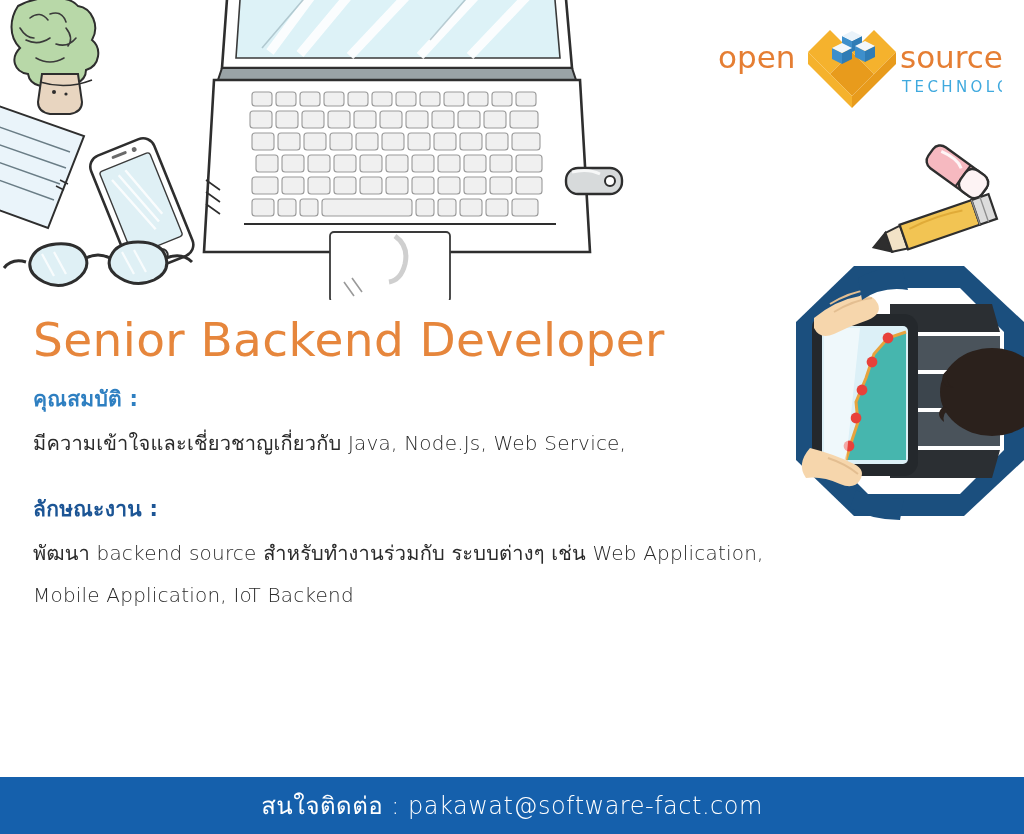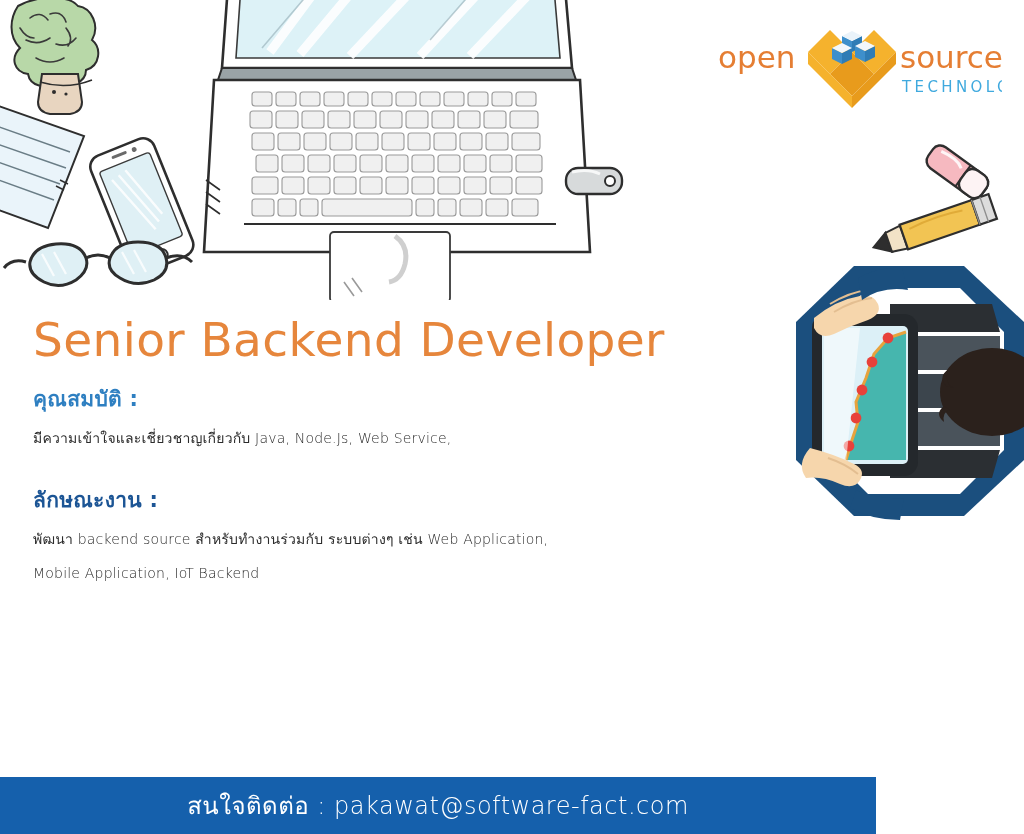--- a/index.html
+++ b/index.html
@@ -80,35 +80,35 @@
     font-size: 21px;
     font-weight: bold;
     margin: 0 0 14px 0;
     letter-spacing: 0.3px;
     font-family: "DejaVu Sans", sans-serif;
   }
   .section-heading.qual { color: #2E7FC1; }
   .section-heading.duty { color: #1C5595; margin-top: 8px; }
   .body-line {
     color: #2b2b2b;
-    font-size: 14px;
+    font-size: 20px;
     line-height: 1.42;
     margin: 0 0 14px 0;
     letter-spacing: 0.2px;
     font-family: "DejaVu Sans", sans-serif;
     font-weight: 300;
   }
   .block-qualification { margin-bottom: 34px; }
 
   
   .footer-bar {
     position: absolute;
     left: 0;
     bottom: 0;
-    width: 876px;
+    width: 1024px;
     height: 57px;
     background: #1560AC;
     display: flex;
     align-items: center;
     justify-content: center;
   }
   .footer-text {
     color: #ffffff;
     font-size: 24px;
     letter-spacing: 0.5px;

